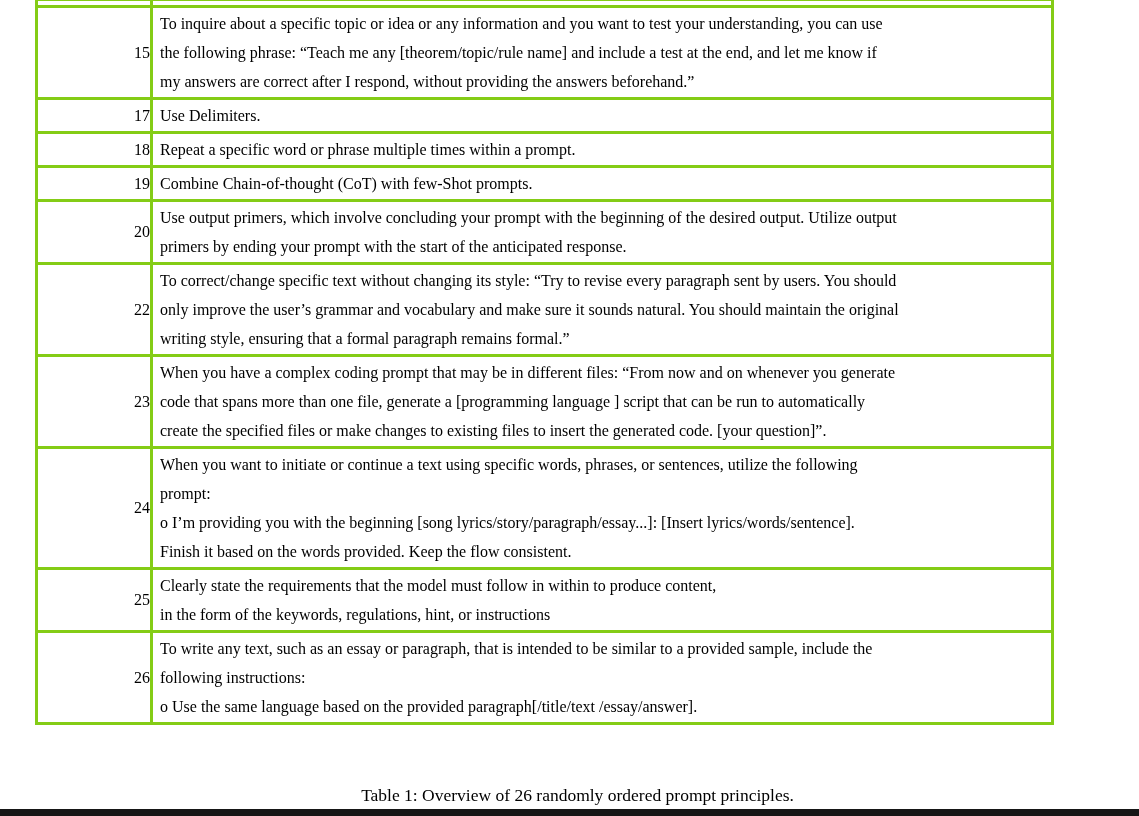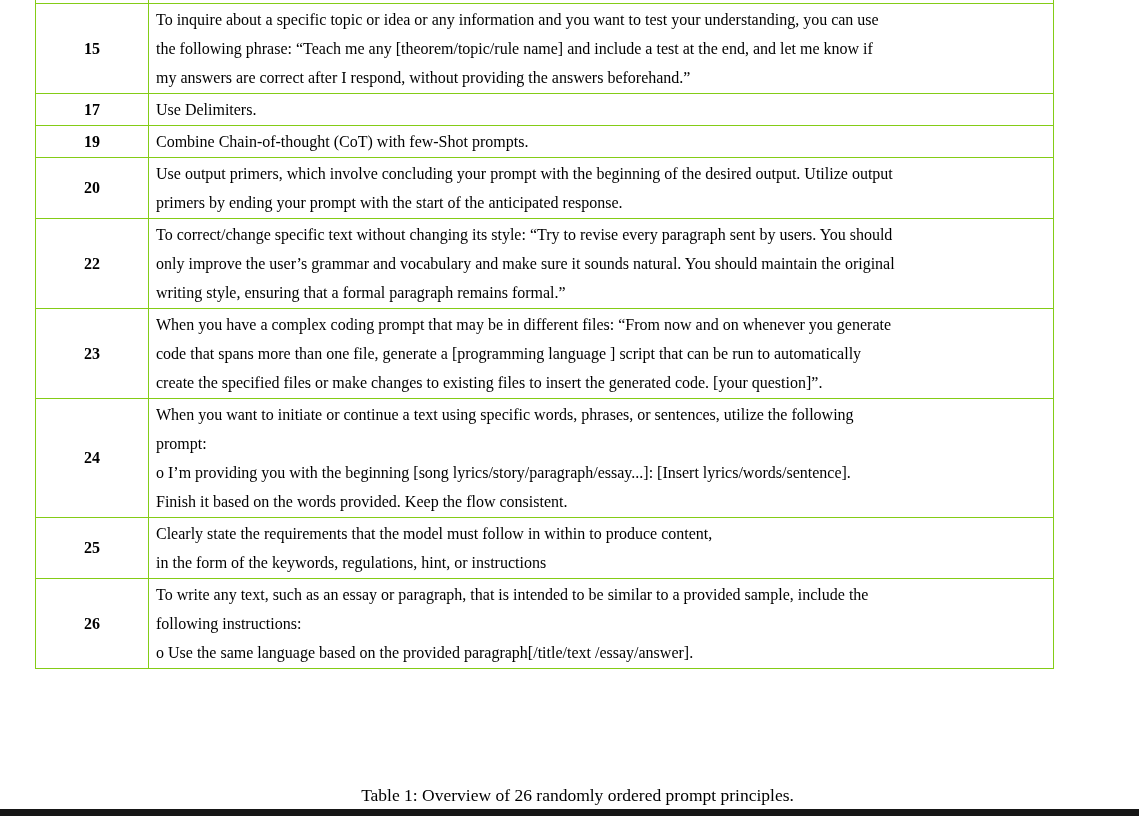--- a/index.html
+++ b/index.html
@@ -21,28 +21,27 @@
     top: -2px;
     width: 1021px;
   }
   table.principles {
     border-collapse: collapse;
     width: 1019px;
     table-layout: fixed;
     font-size: 16px;
   }
   table.principles td {
-    border: 1px solid #84cc16;
+    border: 3px solid #84cc16;
     vertical-align: middle;
   }
   td.num-cell {
     width: 112px;
-    text-align: center;
+    text-align: right;
     padding: 0;
-    font-weight: bold;
   }
   td.text-cell {
     padding: 1px 6px 1px 7px;
     line-height: 29px;
     white-space: pre-line;
   }
   tr.spacer-row td {
     height: 4px;
     padding: 0;
   }
@@ -78,20 +77,24 @@
         <td class="num-cell">15</td>
         <td class="text-cell">To inquire about a specific topic or idea or any information and you want to test your understanding, you can use
 the following phrase: “Teach me any [theorem/topic/rule name] and include a test at the end, and let me know if
 my answers are correct after I respond, without providing the answers beforehand.”</td>
       </tr>
       <tr>
         <td class="num-cell">17</td>
         <td class="text-cell">Use Delimiters.</td>
       </tr>
       <tr>
+        <td class="num-cell">18</td>
+        <td class="text-cell">Repeat a specific word or phrase multiple times within a prompt.</td>
+      </tr>
+      <tr>
         <td class="num-cell">19</td>
         <td class="text-cell">Combine Chain-of-thought (CoT) with few-Shot prompts.</td>
       </tr>
       <tr>
         <td class="num-cell">20</td>
         <td class="text-cell">Use output primers, which involve concluding your prompt with the beginning of the desired output. Utilize output
 primers by ending your prompt with the start of the anticipated response.</td>
       </tr>
       <tr>
         <td class="num-cell">22</td>

